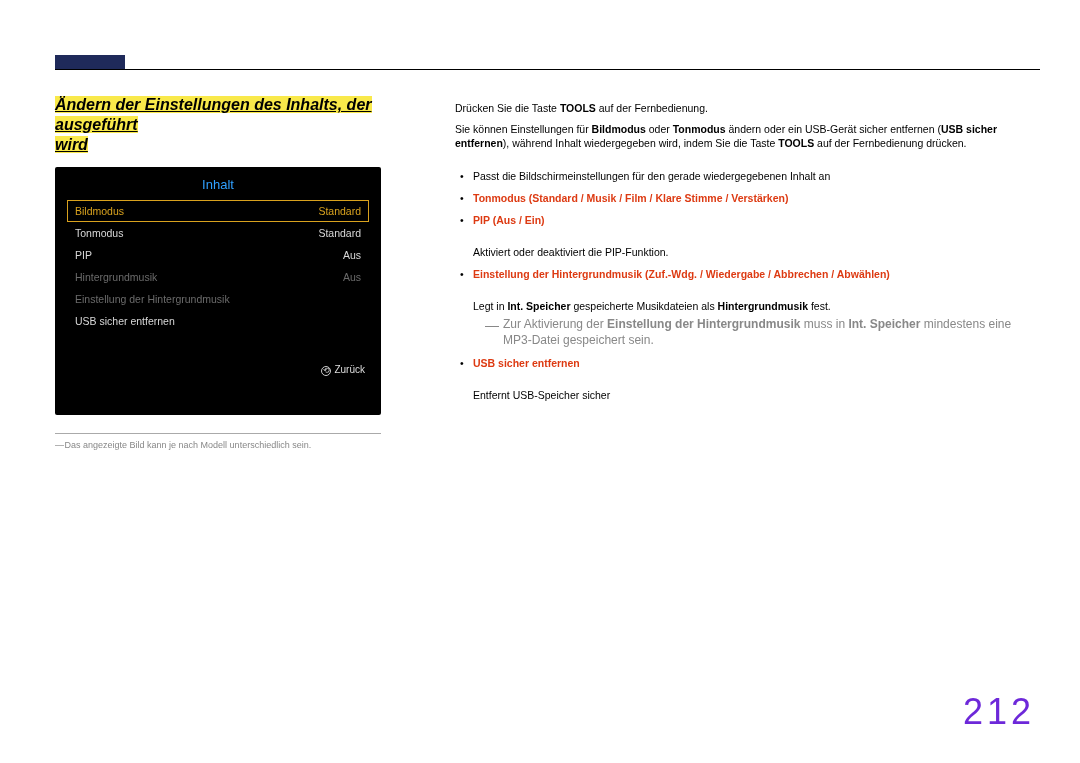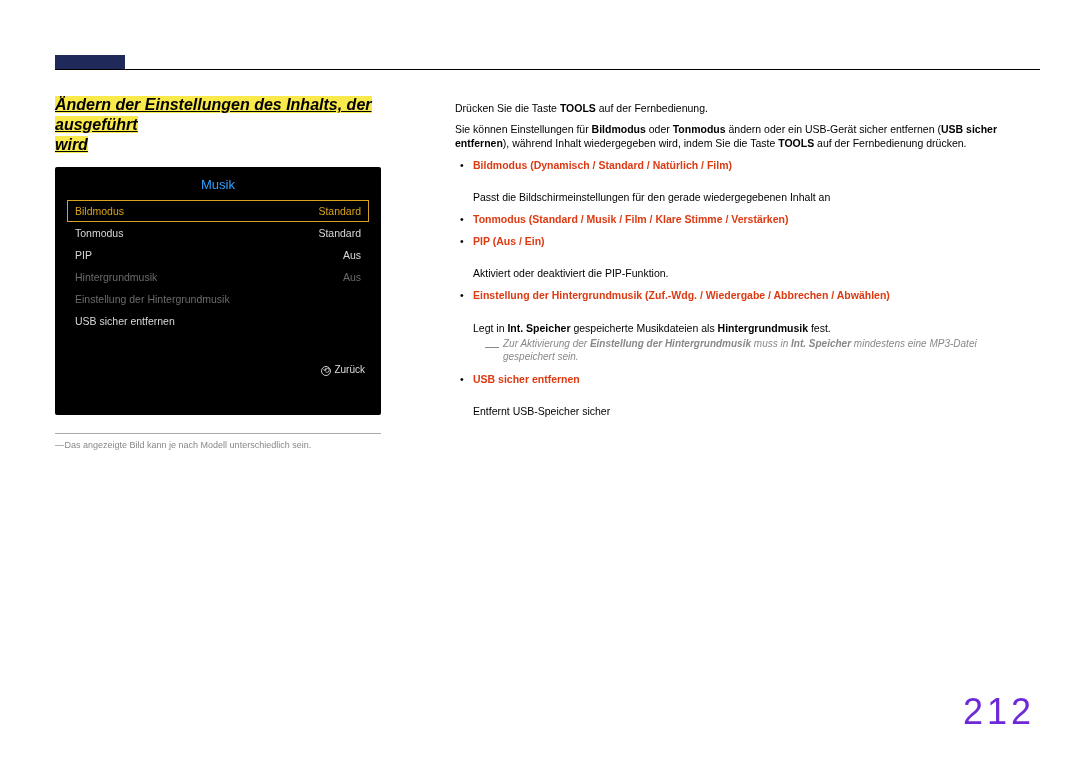--- a/index.html
+++ b/index.html
@@ -115,24 +115,23 @@
     content: "•";
     position: absolute;
     left: -13px;
     top: 0;
   }
   .li-head { color: #dd3a12; font-weight: bold; }
   .desc { color: #000; margin-top: 18px; }
   .note {
     position: relative;
     padding-left: 30px;
-    font-size: 10px;
+    font-size: 12px;
     color: #888;
     margin-top: 2px;
-    font-style: italic;
   }
   .note::before {
     content: "―";
     position: absolute;
     left: 12px;
     top: 0;
     font-size: 14px;
     color: #888;
   }
   .page-number {
@@ -152,21 +151,21 @@
 <div class="top-bar-accent"></div>
 <div class="top-bar"></div>
 
 <div class="left-col">
   <h2 class="page-title">
     <span class="hl">Ändern der Einstellungen des Inhalts, der ausgeführt</span><br>
     <span class="hl">wird</span>
   </h2>
 
   <div class="tv-shot">
-    <div class="tv-title">Musik</div>
+    <div class="tv-title">Inhalt</div>
     <div class="tv-rows">
       <div class="tv-row selected">
         <span>Bildmodus</span>
         <span>Standard</span>
       </div>
       <div class="tv-row">
         <span>Tonmodus</span>
         <span>Standard</span>
       </div>
       <div class="tv-row">
@@ -198,21 +197,20 @@
 <div class="right-col">
   <p>
     <span>Drücken Sie die Taste </span><span class="b">TOOLS</span><span> auf der Fernbedienung.</span>
   </p>
   <p>
     <span>Sie können Einstellungen für </span><span class="b">Bildmodus</span><span> oder </span><span class="b">Tonmodus</span><span> ändern oder ein USB-Gerät sicher entfernen (</span><span class="b">USB sicher entfernen</span><span>), während Inhalt wiedergegeben wird, indem Sie die Taste </span><span class="b">TOOLS</span><span> auf der Fernbedienung drücken.</span>
   </p>
 
   <ul>
     <li>
-      <div class="li-head">Bildmodus (Dynamisch / Standard / Natürlich / Film)</div>
       <div class="desc">Passt die Bildschirmeinstellungen für den gerade wiedergegebenen Inhalt an</div>
     </li>
     <li>
       <div class="li-head">Tonmodus (Standard / Musik / Film / Klare Stimme / Verstärken)</div>
     </li>
     <li>
       <div class="li-head">PIP (Aus / Ein)</div>
       <div class="desc">Aktiviert oder deaktiviert die PIP-Funktion.</div>
     </li>
     <li>

